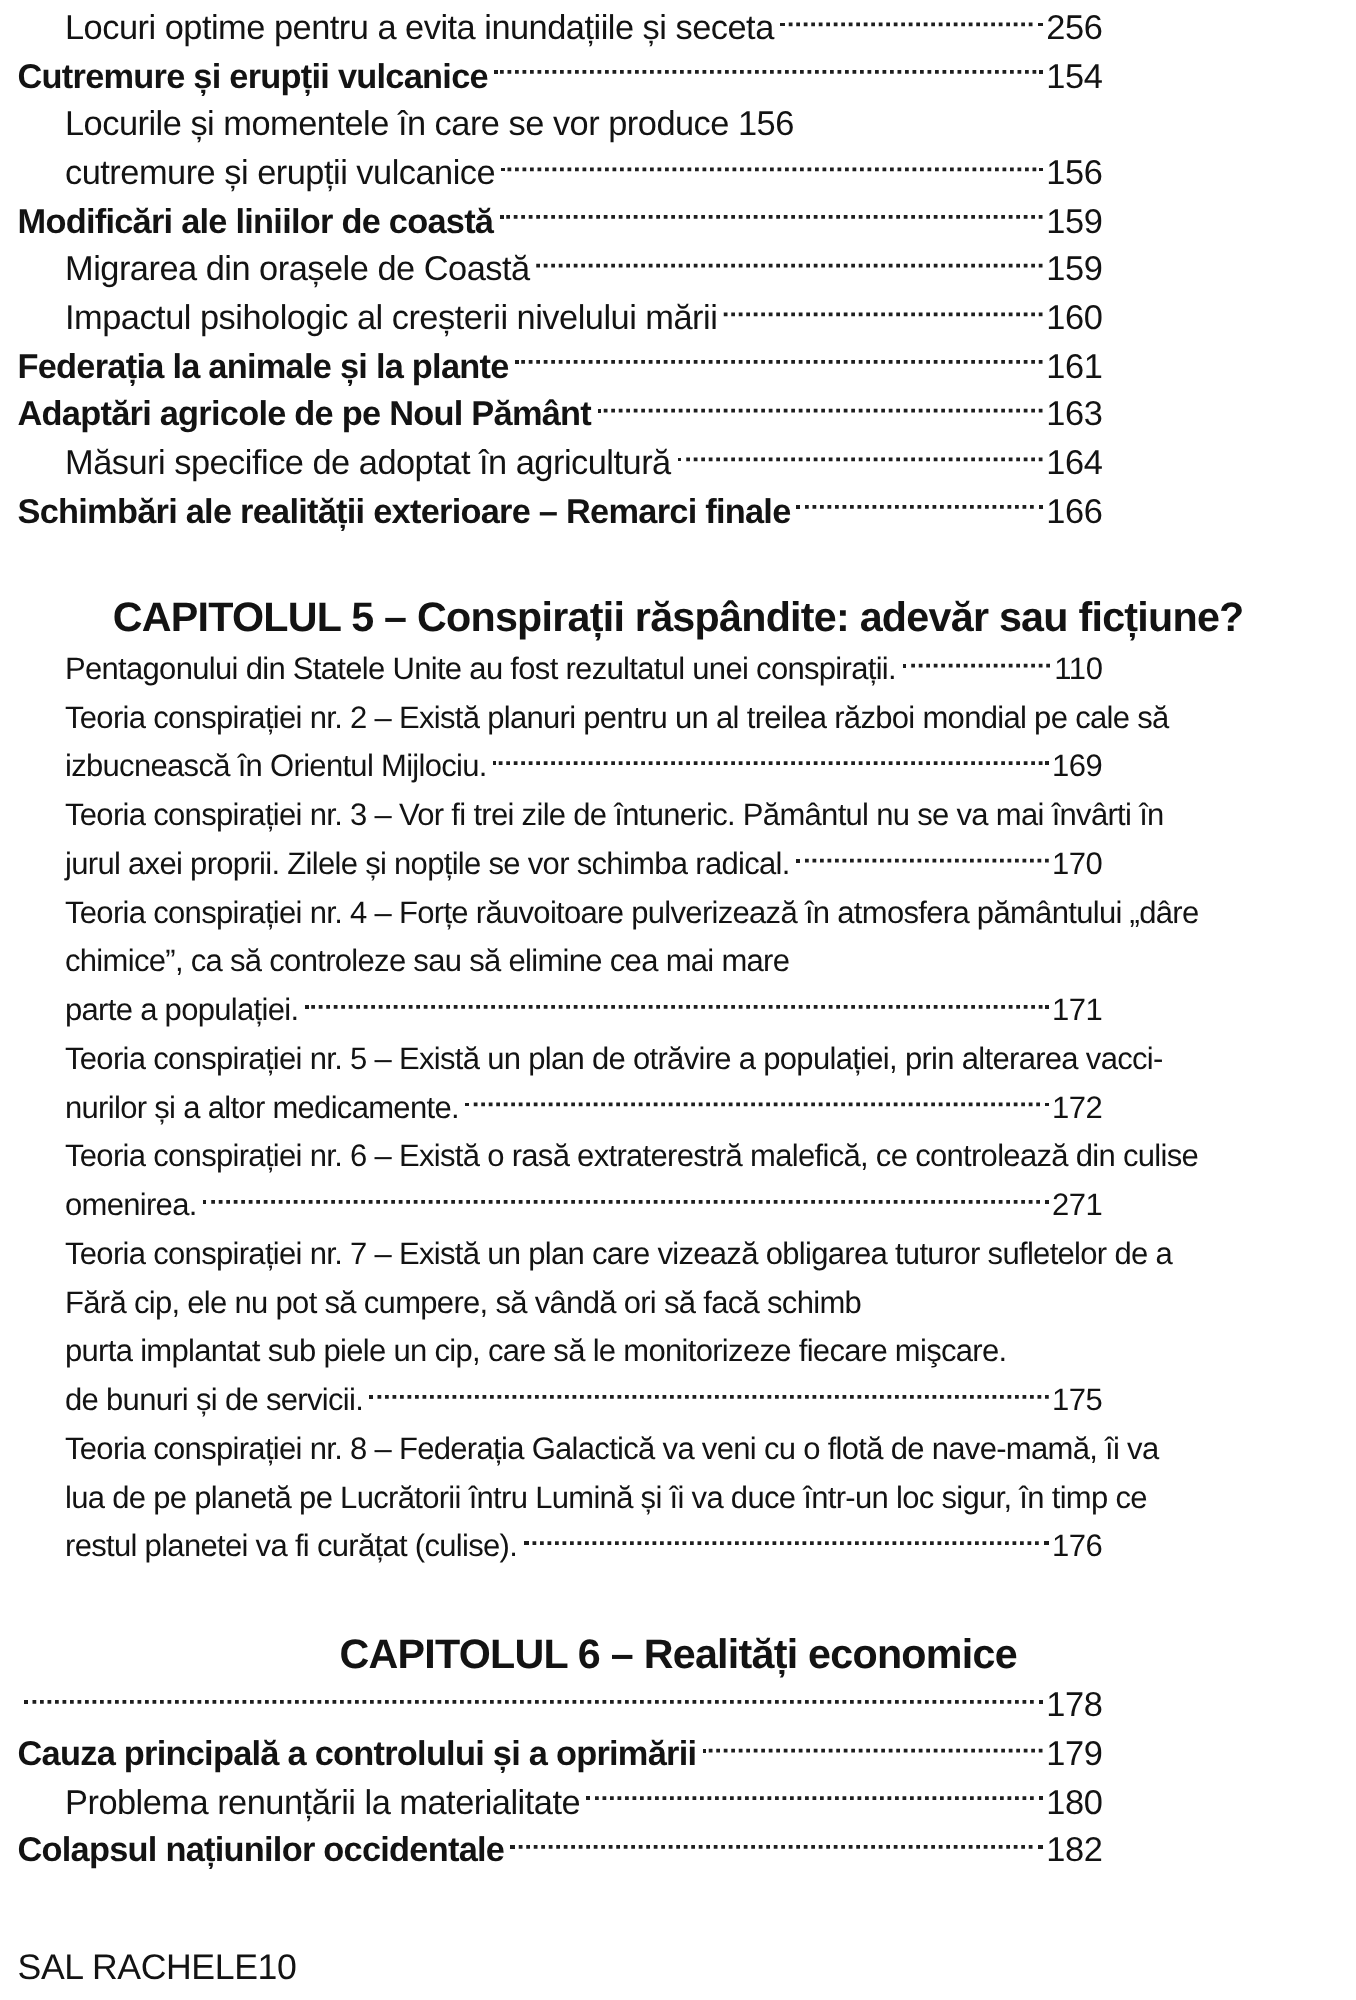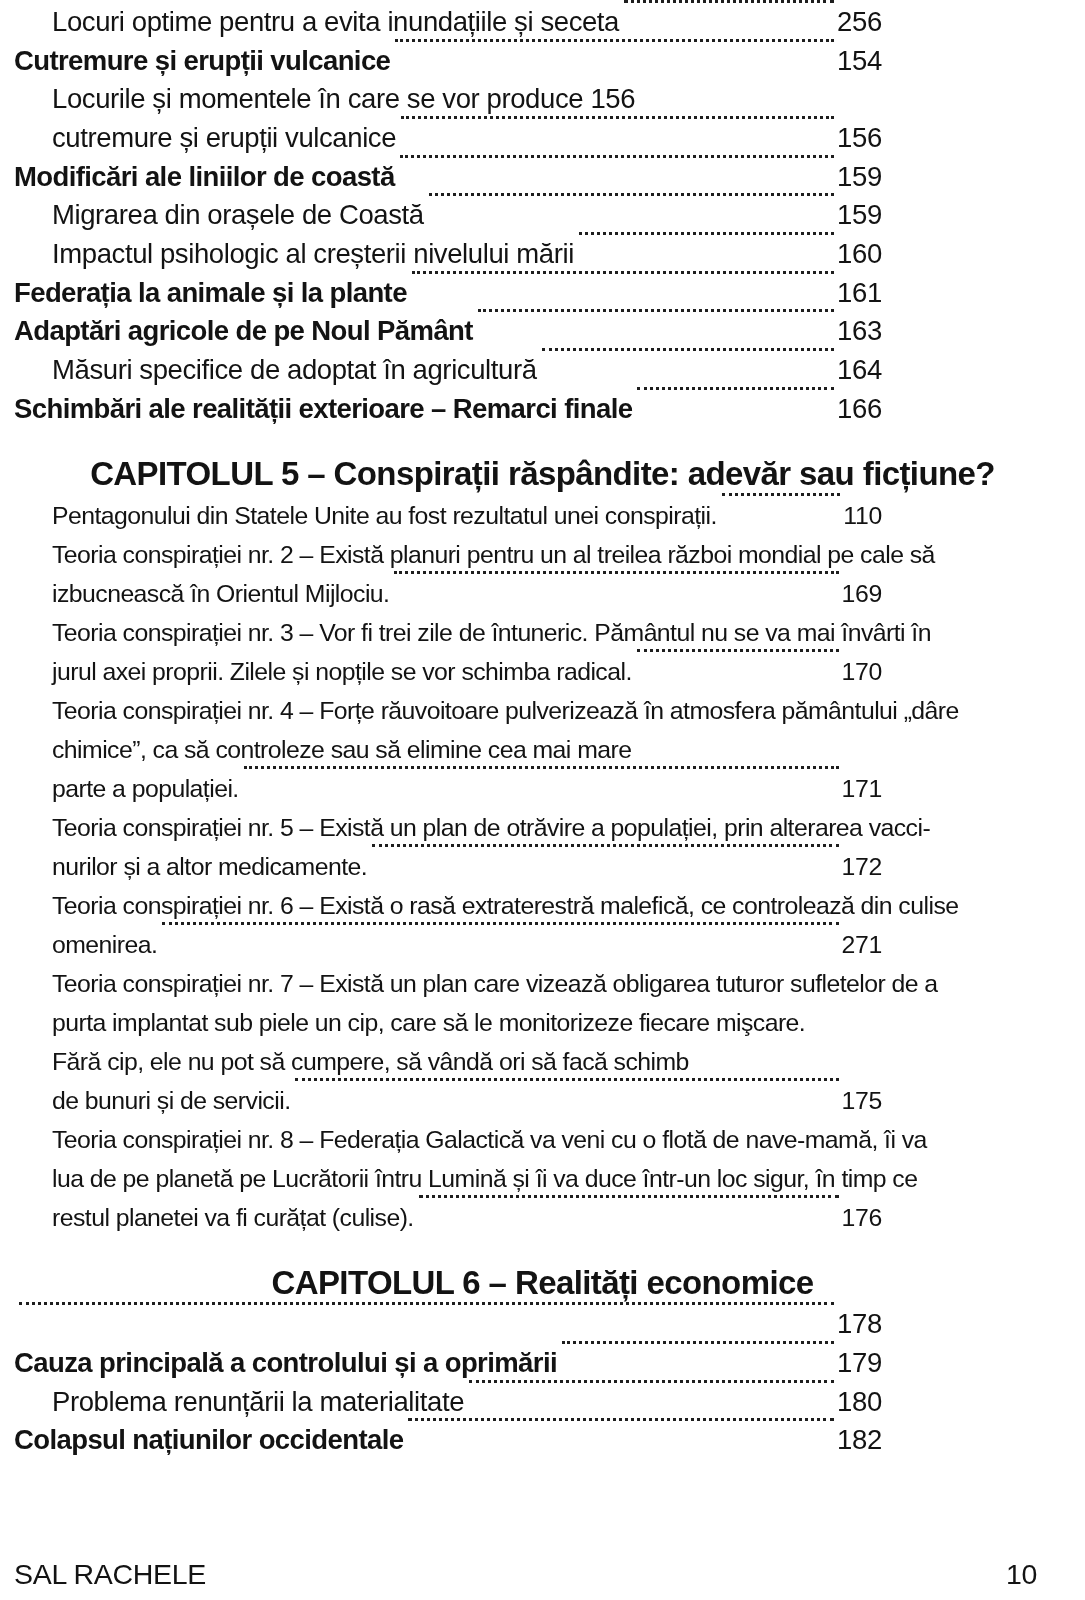--- a/index.html
+++ b/index.html
@@ -13,21 +13,21 @@
     color: #131313;
     font-family: "Liberation Sans", sans-serif;
     position: relative;
     overflow: hidden;
   }
   .toc {
     padding-top: 3px;
   }
   .row {
     display: flex;
-    align-items: flex-start;
+    align-items: center;
     line-height: 38.65px;
     white-space: nowrap;
     font-size: 27.5px;
     letter-spacing: -0.4px;
   }
   .row.main {
     font-weight: 700;
     padding-left: 14px;
     letter-spacing: -0.6px;
   }
@@ -42,21 +42,21 @@
   }
   .row.has-page {
     padding-right: 203px;
   }
   .row.chapter {
     justify-content: center;
     font-weight: 700;
     font-size: 33px;
     letter-spacing: -0.6px;
     line-height: 44px;
-    margin-top: 24px;
+    margin-top: 44px;
     padding: 0;
   }
   .label {
     flex: 0 0 auto;
   }
   .leader {
     flex: 1 1 auto;
     min-width: 10px;
     margin: 0 3px 0 5px;
     border-bottom: 3.4px dotted #1e1e1e;
@@ -67,21 +67,20 @@
     flex: 0 0 auto;
     font-weight: 400;
     letter-spacing: -0.3px;
   }
   .footer {
     position: absolute;
     left: 14px;
     right: 48px;
     bottom: 9px;
     display: flex;
-    justify-content: space-between;
     align-items: baseline;
     font-size: 28.5px;
     letter-spacing: -0.3px;
     white-space: nowrap;
   }
 </style>
 </head>
 <body>
 
 <main class="toc">
@@ -195,25 +194,25 @@
     <div class="row para has-page">
     <span class="label">omenirea.</span>
     <span class="leader"></span>
     <span class="pagenum">271</span>
   </div>
     <div class="row para">
     <span class="label">Teoria conspirației nr. 7 – Există un plan care vizează obligarea tuturor sufletelor de a</span>
 
   </div>
     <div class="row para">
+    <span class="label">Fără cip, ele nu pot să cumpere, să vândă ori să facă schimb</span>
+
+  </div>
+    <div class="row para">
     <span class="label">purta implantat sub piele un cip, care să le monitorizeze fiecare mişcare.</span>
-
-  </div>
-    <div class="row para">
-    <span class="label">Fără cip, ele nu pot să cumpere, să vândă ori să facă schimb</span>
 
   </div>
     <div class="row para has-page">
     <span class="label">de bunuri și de servicii.</span>
     <span class="leader"></span>
     <span class="pagenum">175</span>
   </div>
     <div class="row para">
     <span class="label">Teoria conspirației nr. 8 – Federația Galactică va veni cu o flotă de nave-mamă, îi va</span>
 

